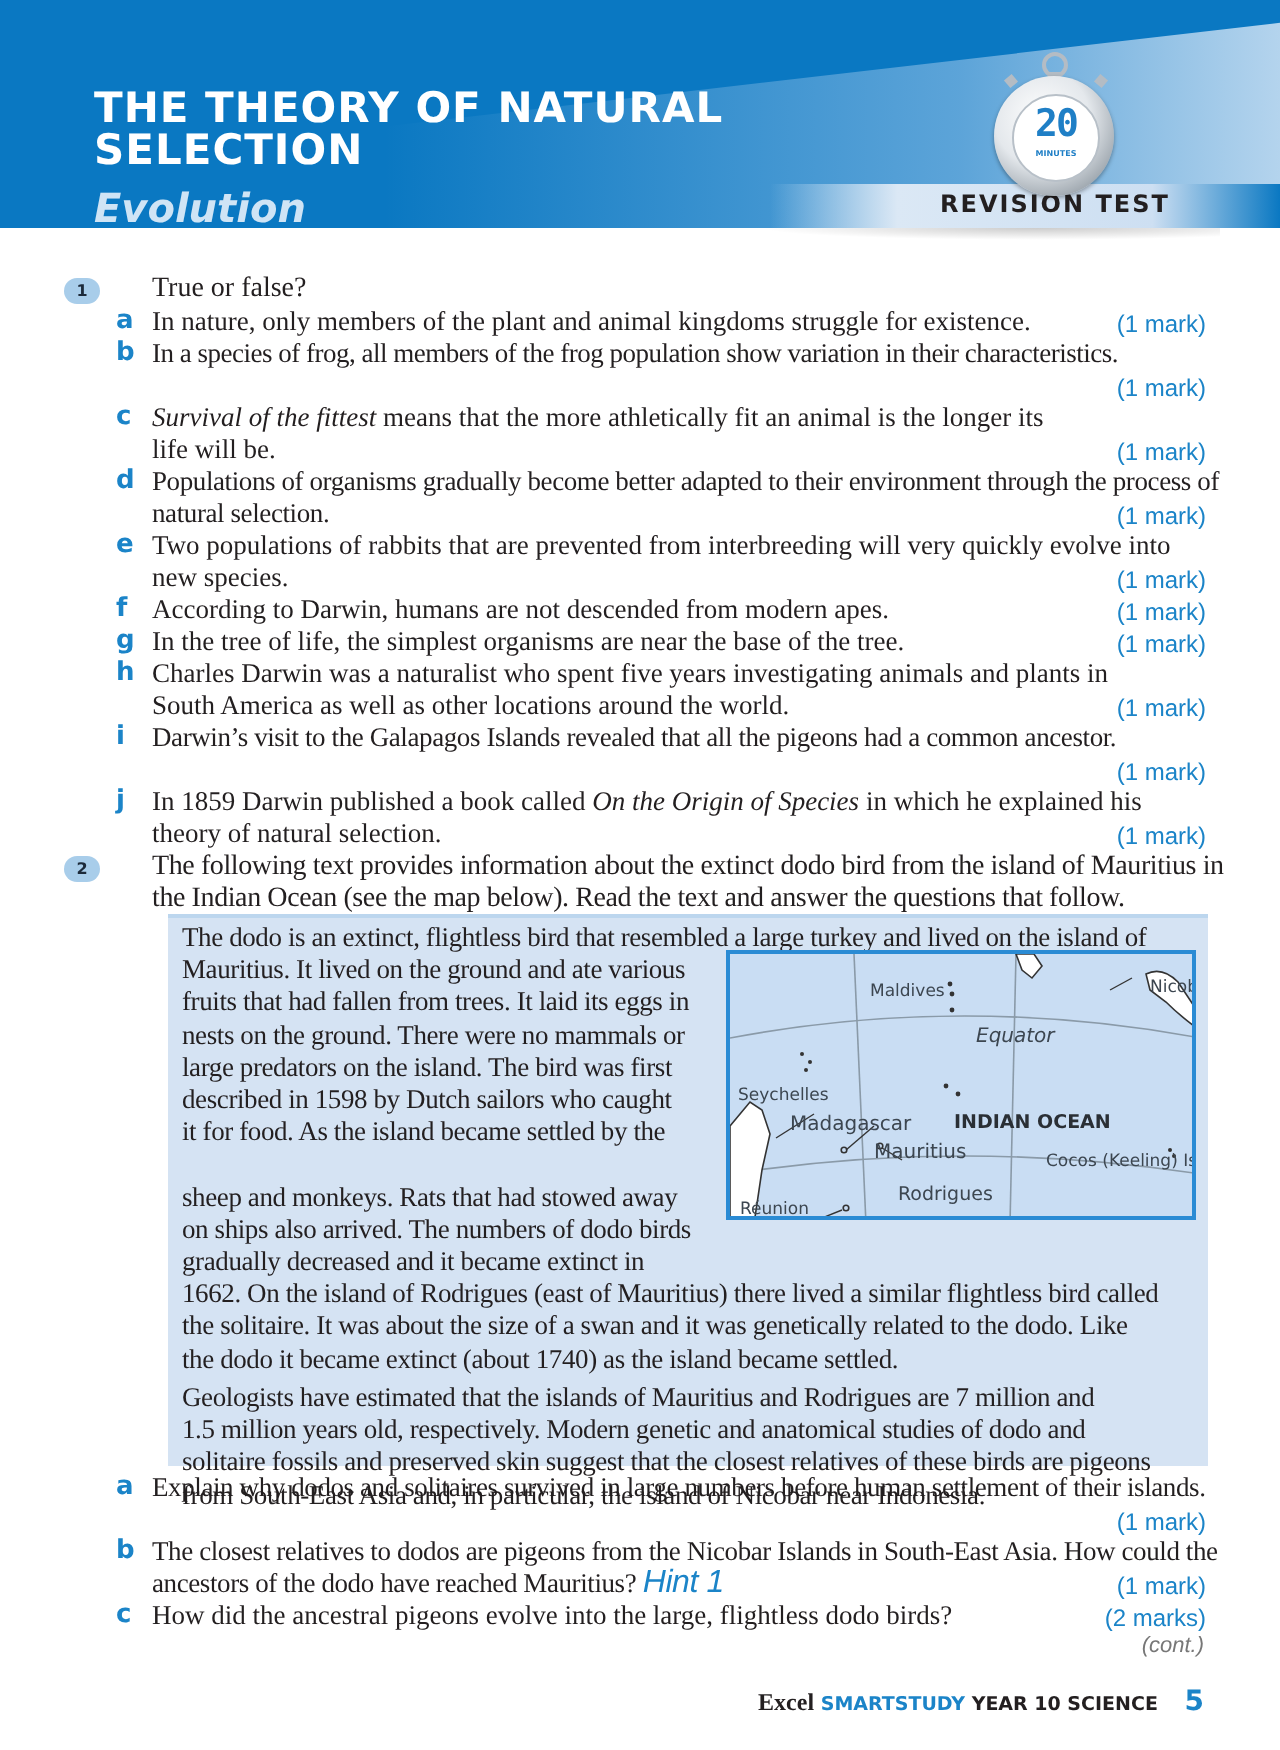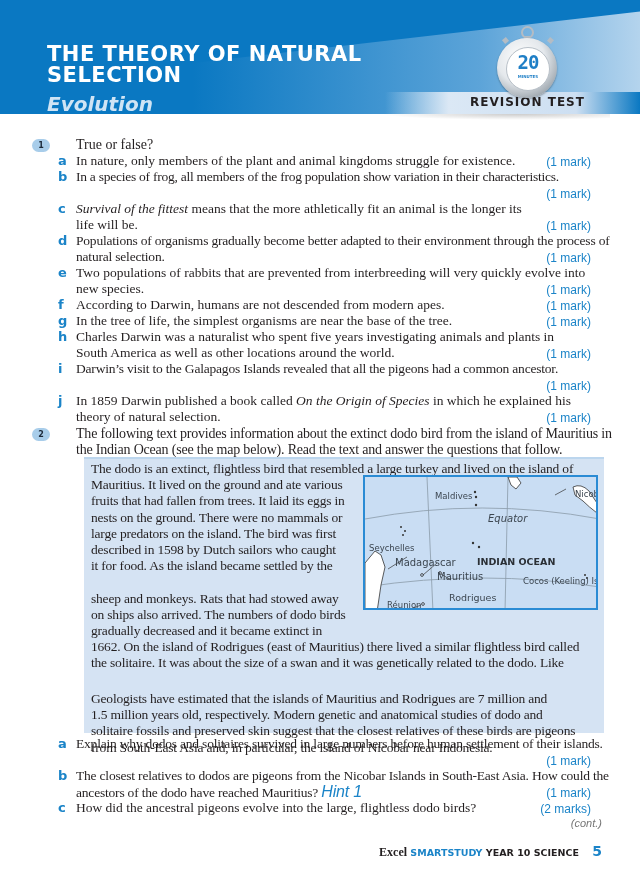--- a/index.html
+++ b/index.html
@@ -71,21 +71,21 @@
     text-align: center; line-height: 13px;
   }
   .qstem { position: absolute; left: 76px; font-size: 14px; line-height: 16px; width: 535px; }
   .part { position: absolute; left: 58px; width: 545px; font-size: 13.5px; line-height: 16px; }
   .plabel {
     position: absolute; left: 0; top: 0; width: 12px;
     font-family: "DejaVu Sans", sans-serif; font-weight: bold; font-size: 13px; color: #1b84c8;
   }
   .ptext { position: absolute; left: 18px; top: 0; width: 527px; }
   .mark {
-    position: absolute; right: 12px;
+    position: absolute; right: 0;
     font-family: "Liberation Sans", sans-serif; font-size: 12px; color: #1b84c8; white-space: nowrap;
   }
   .hint { font-family: "Liberation Sans", sans-serif; font-style: italic; font-size: 16px; color: #1b84c8; }
   .em { font-style: italic; }
 
   .infobox {
     position: absolute; left: 84px; top: 457px; width: 520px; height: 274px;
     background: #d5e3f3; border-top: 2px solid #bcd6ee;
   }
   .infobox p { margin: 0; position: absolute; left: 7px; font-size: 13.5px; line-height: 16.2px; }
@@ -201,20 +201,21 @@
     <span>nests on the ground. There were no mammals or</span><br>
     <span>large predators on the island. The bird was first</span><br>
     <span>described in 1598 by Dutch sailors who caught</span><br>
     <span>it for food. As the island became settled by the</span><br>
     <br>
     <span>sheep and monkeys. Rats that had stowed away</span><br>
     <span>on ships also arrived. The numbers of dodo birds</span><br>
     <span>gradually decreased and it became extinct in</span><br>
     <span>1662. On the island of Rodrigues (east of Mauritius) there lived a similar flightless bird called</span><br>
     <span>the solitaire. It was about the size of a swan and it was genetically related to the dodo. Like</span><br>
+    <span>the dodo it became extinct (about 1740) as the island became settled.</span>
   </p>
   <p style="top:232px; width:512px; letter-spacing:-0.2px;">
     <span>Geologists have estimated that the islands of Mauritius and Rodrigues are 7 million and</span><br>
     <span>1.5 million years old, respectively. Modern genetic and anatomical studies of dodo and</span><br>
     <span>solitaire fossils and preserved skin suggest that the closest relatives of these birds are pigeons</span><br>
     <span>from South-East Asia and, in particular, the island of Nicobar near Indonesia.</span>
   </p>
 </div>
 
 <div class="map">
@@ -247,21 +248,21 @@
   </svg>
   <span class="lbl" style="left:70px; top:14px;">Maldives</span>
   <span class="lbl" style="left:162px; top:12px;padding-left:48px;">Nicobar</span>
   <span class="lbl lbl-eq" style="left:123px; top:36px;">Equator</span>
   <span class="lbl" style="left:4px; top:66px;">Seychelles</span>
   <span class="lbl lbl-lg" style="left:30px; top:80px;">Madagascar</span>
   <span class="lbl lbl-ocean" style="left:112px; top:79px;">INDIAN OCEAN</span>
   <span class="lbl lbl-lg" style="left:72px; top:94px;">Mauritius</span>
   <span class="lbl" style="left:158px; top:99px;">Cocos (Keeling) Is</span>
   <span class="lbl" style="left:84px; top:115px; font-size:9.5px;">Rodrigues</span>
-  <span class="lbl" style="left:22px; top:123px;text-decoration:underline;">Réunion</span>
+  <span class="lbl" style="left:5px; top:123px;text-decoration:underline;">Réunion</span>
 </div>
 
 <div class="part" style="top:736px; height:32px;">
   <span class="plabel">a</span>
   <span class="ptext" style="width:545px; letter-spacing:-0.2px;">Explain why dodos and solitaires survived in large numbers before human settlement of their islands.</span>
   <span class="mark" style="top:17px;">(1 mark)</span>
 </div>
 <div class="part" style="top:768px; height:32px;">
   <span class="plabel">b</span>
   <span class="ptext" style="width:545px; letter-spacing:-0.2px;"><span>The closest relatives to dodos are pigeons from the Nicobar Islands in South-East Asia. How could the ancestors of the dodo have reached Mauritius?</span> <span class="hint">Hint 1</span></span>

